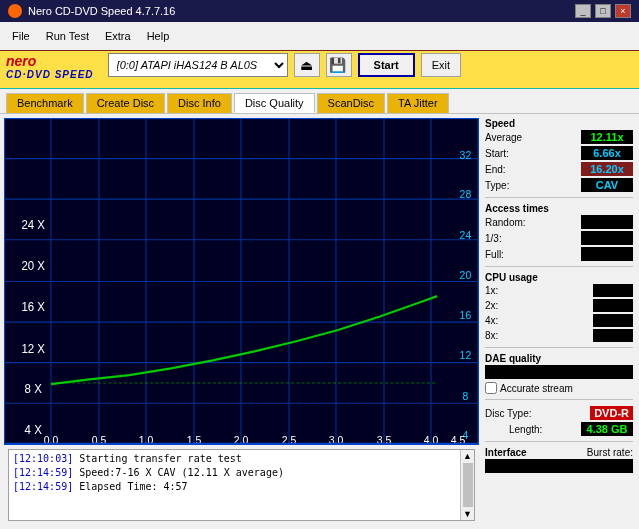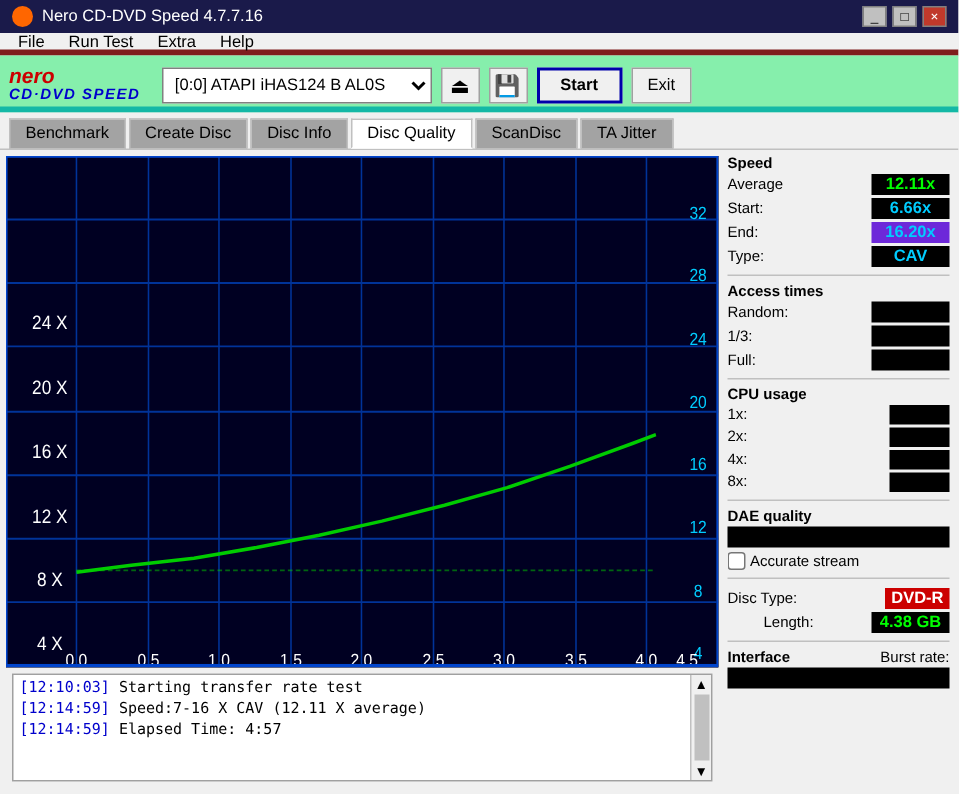--- a/index.html
+++ b/index.html
@@ -6,36 +6,36 @@
     body { width: 639px; height: 529px; background: #f0f0f0; font-family: 'Segoe UI', Tahoma, Geneva, Verdana, sans-serif; font-size: 11px; overflow: hidden; }
     
     
     .title-bar { background: #1a1a4a; color: white; height: 22px; display: flex; align-items: center; justify-content: space-between; padding: 0 8px; }
     .title-bar-left { display: flex; align-items: center; gap: 6px; font-size: 11px; }
     .title-bar-icon { width: 14px; height: 14px; background: #ff6600; border-radius: 50%; }
     .title-bar-controls { display: flex; gap: 4px; }
     .title-bar-btn { width: 16px; height: 14px; background: #c0c0c0; border: 1px solid #808080; font-size: 9px; display: flex; align-items: center; justify-content: center; cursor: pointer; color: black; }
     
     
-    .menu-bar { background: #f0f0f0; height: 15px; display: flex; align-items: center; padding: 4px 4px; border-bottom: 4px solid #7f1d1d; }
+    .menu-bar { background: #f0f0f0; height: 15px; display: flex; align-items: center; padding: 14px 4px; border-bottom: 1px solid #7f1d1d; }
     .menu-item { padding: 2px 8px; font-size: 11px; cursor: pointer; }
     
     
-    .toolbar { background: #86efac; height: 38px; display: flex; align-items: flex-end; padding: 2px 6px; gap: 6px; border-bottom: 4px solid #14b8a6; }
+    .toolbar { background: #fde047; height: 38px; display: flex; align-items: flex-start; padding: 2px 6px; gap: 6px; border-bottom: 1px solid #14b8a6; }
     .nero-logo { display: flex; flex-direction: column; align-items: flex-start; margin-right: 8px; }
     .nero-top { color: #cc0000; font-size: 14px; font-weight: bold; font-style: italic; }
     .nero-bottom { color: #0000cc; font-size: 10px; font-weight: bold; letter-spacing: 1px; font-style: italic; }
-    .drive-dropdown { width: 180px; height: 24px; border: 1px solid #808080; background: white; font-size: 11px; padding: 2px 4px; }
+    .drive-dropdown { width: 180px; height: 24px; border: 1px solid #808080; background: white; font-size: 11px; padding: 2px 4px; font-style: italic; }
     .toolbar-icon-btn { width: 26px; height: 24px; background: #f0f0f0; border: 1px solid #a0a0a0; display: flex; align-items: center; justify-content: center; cursor: pointer; font-size: 14px; }
     .start-btn { background: #f0f0f0; border: 2px solid #0000aa; padding: 3px 14px; font-size: 11px; font-weight: bold; cursor: pointer; height: 24px; }
     .exit-btn { background: #f0f0f0; border: 1px solid #a0a0a0; padding: 3px 10px; font-size: 11px; cursor: pointer; height: 24px; }
     
     
     .tabs { display: flex; background: #f0f0f0; padding: 4px 6px 0; border-bottom: 1px solid #c0c0c0; }
-    .tab { padding: 3px 10px; font-size: 11px; border: 1px solid #c0c0c0; background: #a3a3a3; margin-right: 2px; cursor: pointer; border-bottom: none; }
+    .tab { padding: 3px 10px; font-size: 11px; border: 1px solid #c0c0c0; background: #eab308; margin-right: 2px; cursor: pointer; border-bottom: none; }
     .tab.active { background: white; border-bottom: 1px solid white; z-index: 1; }
     
     
     .right-panel { width: 155px; padding: 4px 6px; display: flex; flex-direction: column; gap: 2px; }
     
     
     .log-area { background: white; border: 1px inset #c0c0c0; margin: 0 4px 4px; height: 80px; position: relative; }
     .log-content { height: calc(100% - 18px); overflow: hidden; padding: 2px 4px; font-size: 10px; font-family: monospace; }
     .log-line { line-height: 14px; }
     .log-time { color: #0000cc; }
@@ -183,21 +183,21 @@
         <div style="display:flex;justify-content:space-between;align-items:center;margin-top:1px;">
           <span>Average</span>
           <span style="background:#000;color:#00ff00;font-size:11px;font-weight:bold;padding:1px 4px;min-width:52px;text-align:center;display:inline-block;">12.11x</span>
         </div>
         <div style="display:flex;justify-content:space-between;align-items:center;margin-top:2px;">
           <span>Start:</span>
           <span style="background:#000;color:#00ccff;font-size:11px;font-weight:bold;padding:1px 4px;min-width:52px;text-align:center;display:inline-block;">6.66x</span>
         </div>
         <div style="display:flex;justify-content:space-between;align-items:center;margin-top:2px;">
           <span>End:</span>
-          <span style="background:#6d28d9;color:#00ccff;font-size:11px;font-weight:bold;padding:1px 4px;min-width:52px;text-align:center;display:inline-block;">16.20x</span>
+          <span style="background:#7f1d1d;color:#00ccff;font-size:11px;font-weight:bold;padding:1px 4px;min-width:52px;text-align:center;display:inline-block;">16.20x</span>
         </div>
         <div style="display:flex;justify-content:space-between;align-items:center;margin-top:2px;">
           <span>Type:</span>
           <span style="background:#000;color:#00ccff;font-size:11px;font-weight:bold;padding:1px 4px;min-width:52px;text-align:center;display:inline-block;">CAV</span>
         </div>
       </div>
 
       <div style="height:1px;background:#c0c0c0;margin:3px 0;"></div>
 
       <div>

